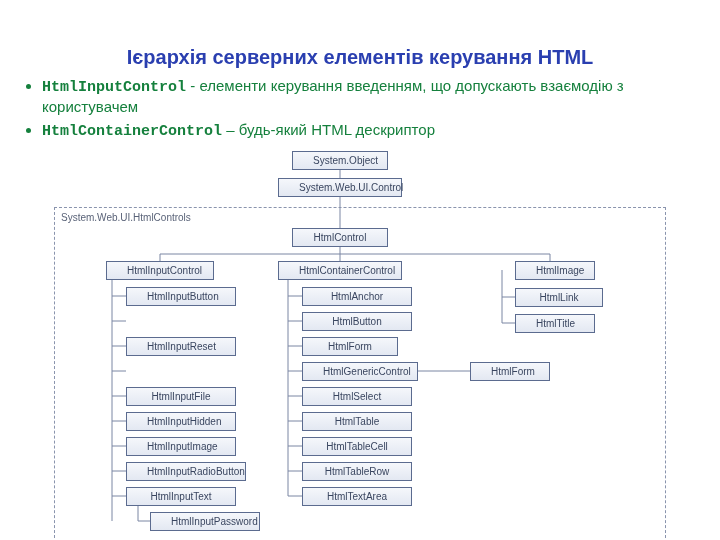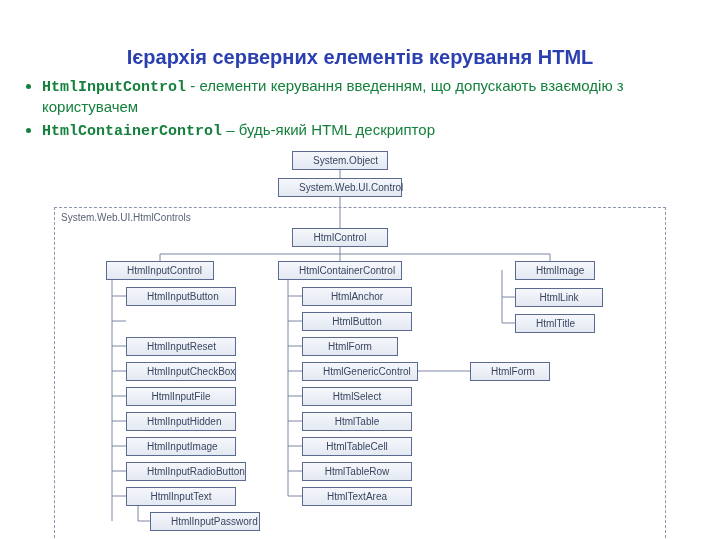--- a/index.html
+++ b/index.html
@@ -134,21 +134,20 @@
   <div class="box" style="left:262px;top:77px;width:96px">HtmlControl</div>
 
   <div class="box" style="left:76px;top:110px;width:108px">HtmlInputControl</div>
   <div class="box" style="left:248px;top:110px;width:124px">HtmlContainerControl</div>
   <div class="box" style="left:485px;top:110px;width:80px">HtmlImage</div>
   <div class="box" style="left:485px;top:137px;width:88px">HtmlLink</div>
   <div class="box" style="left:485px;top:163px;width:80px">HtmlTitle</div>
 
   <div class="box" style="left:96px;top:136px;width:110px">HtmlInputButton</div>
   <div class="box" style="left:96px;top:186px;width:110px">HtmlInputReset</div>
-  <div class="box" style="left:96px;top:211px;width:110px">HtmlInputCheckBox</div>
   <div class="box" style="left:96px;top:236px;width:110px">HtmlInputFile</div>
   <div class="box" style="left:96px;top:261px;width:110px">HtmlInputHidden</div>
   <div class="box" style="left:96px;top:286px;width:110px">HtmlInputImage</div>
   <div class="box" style="left:96px;top:311px;width:120px">HtmlInputRadioButton</div>
   <div class="box" style="left:96px;top:336px;width:110px">HtmlInputText</div>
   <div class="box" style="left:120px;top:361px;width:110px">HtmlInputPassword</div>
 
   <div class="box" style="left:272px;top:136px;width:110px">HtmlAnchor</div>
   <div class="box" style="left:272px;top:161px;width:110px">HtmlButton</div>
   <div class="box" style="left:272px;top:186px;width:96px">HtmlForm</div>

